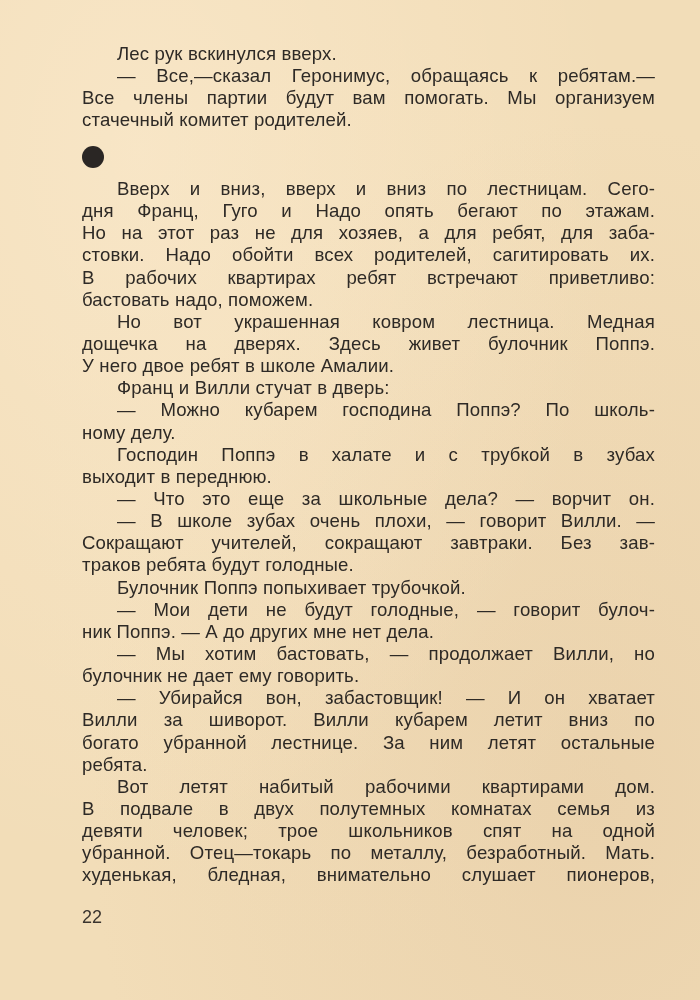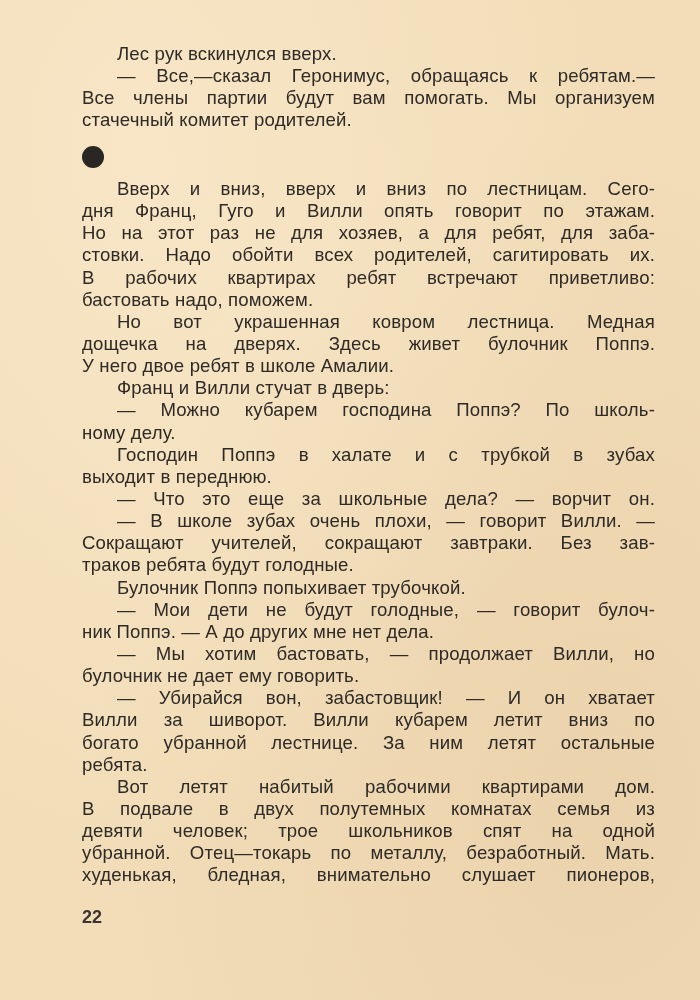--- a/index.html
+++ b/index.html
@@ -32,40 +32,39 @@
     width:22px; height:22px;
     border-radius:50%;
     background:#2a2624;
   }
   .page-number {
     position:absolute;
     left:82px; top:906px;
     font-size:18px;
     line-height:22px;
     color:#3a342e;
-    font-weight:bold;
   }
   .block-top { position:absolute; left:82px; top:43px; width:573px; }
   .block-main { position:absolute; left:82px; top:178px; width:573px; }
 </style>
 </head>
 <body>
 
 <div class="block-top">
   <span class="line indent last">Лес рук вскинулся вверх.</span>
   <span class="line indent">— Все,—сказал Геронимус, обращаясь к ребятам.—</span>
   <span class="line">Все члены партии будут вам помогать. Мы организуем</span>
   <span class="line last">стачечный комитет родителей.</span>
 </div>
 
 <div class="section-bullet"></div>
 
 <div class="block-main">
   <span class="line indent">Вверх и вниз, вверх и вниз по лестницам. Сего-</span>
-  <span class="line">дня Франц, Гуго и Вилли опять говорит по этажам.</span>
+  <span class="line">дня Франц, Гуго и Надо опять бегают по этажам.</span>
   <span class="line">Но на этот раз не для хозяев, а для ребят, для заба-</span>
   <span class="line">стовки. Надо обойти всех родителей, сагитировать их.</span>
   <span class="line">В рабочих квартирах ребят встречают приветливо:</span>
   <span class="line last">бастовать надо, поможем.</span>
   <span class="line indent">Но вот украшенная ковром лестница. Медная</span>
   <span class="line">дощечка на дверях. Здесь живет булочник Поппэ.</span>
   <span class="line last">У него двое ребят в школе Амалии.</span>
   <span class="line indent last">Франц и Вилли стучат в дверь:</span>
   <span class="line indent">— Можно кубарем господина Поппэ? По школь-</span>
   <span class="line last">ному делу.</span>

